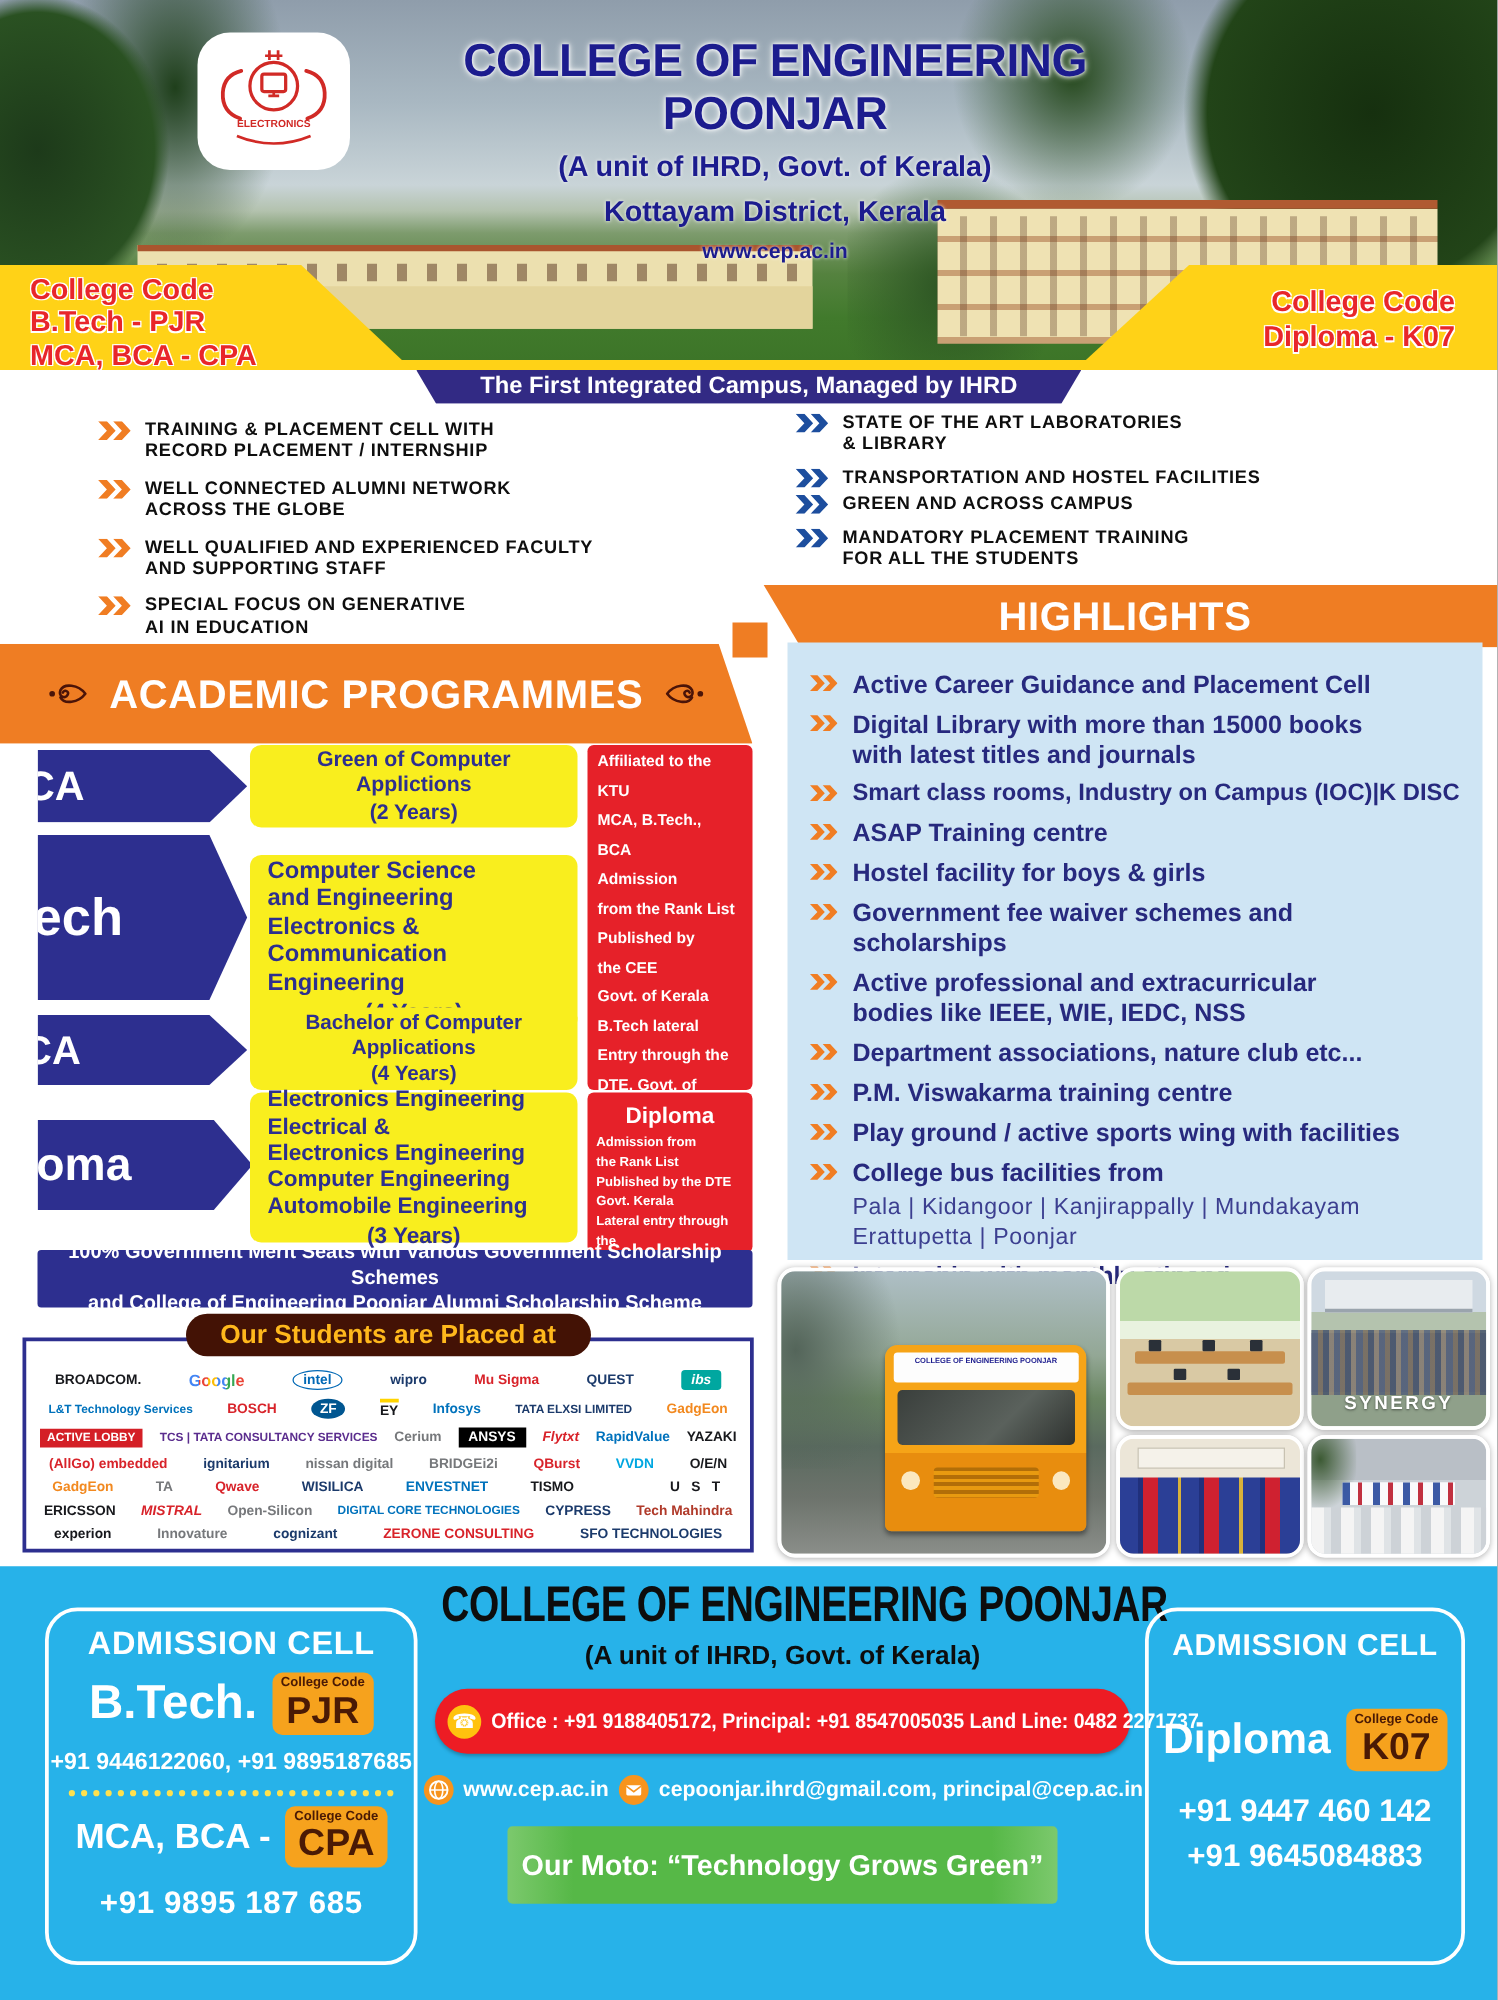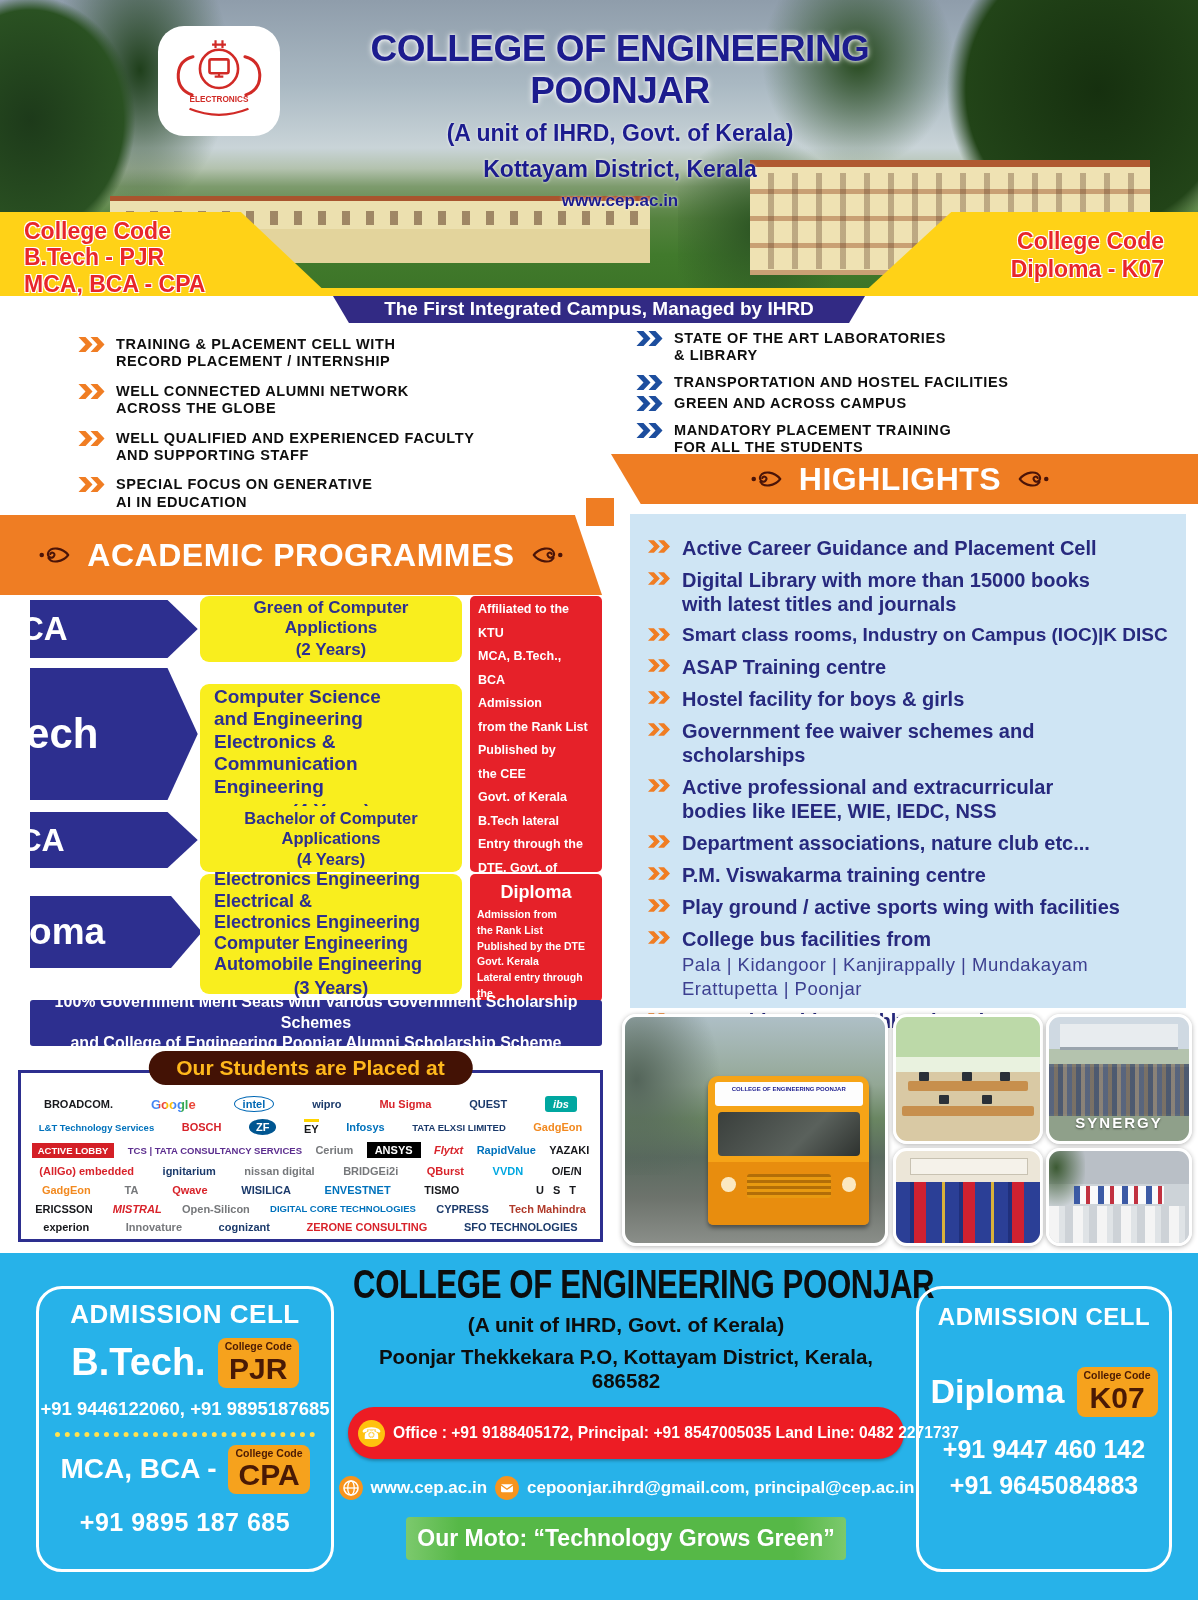--- a/index.html
+++ b/index.html
@@ -56,21 +56,21 @@
   .feat-right{left:636px;top:330px;width:540px;}
   .feat-right .feat{margin-bottom:9px;}
   .feat-right .feat.tight{margin-bottom:4px;}
   .chev{flex:none;width:27px;height:15px;margin-top:1px;}
   .chev.o{color:#f07d23;} .chev.b{color:#1d4e9e;}
 
   
   .secbar{background:#ef7d23;color:#fff;display:flex;align-items:center;justify-content:center;gap:14px;}
   .secbar .t{font-size:32px;font-weight:800;letter-spacing:.5px;}
   .bar-academic{left:0;top:515px;width:602px;height:80px;clip-path:polygon(0 0,95.5% 0,100% 100%,0 100%);}
-  .bar-highlights{left:602px;top:454px;width:596px;height:50px;clip-path:polygon(1.5% 0,100% 0,100% 100%,6.5% 100%);}
+  .bar-highlights{left:602px;top:468px;width:596px;height:50px;clip-path:polygon(1.5% 0,100% 0,100% 100%,6.5% 100%);flex-direction:column;}
   .deco-square{left:586px;top:498px;width:28px;height:28px;background:#ef7d23;}
   .fl{width:36px;height:22px;}
   .fl.r{transform:scaleX(-1);}
 
   
   .hl-box{left:630px;top:514px;width:556px;height:494px;background:#cfe5f4;
     padding:22px 14px 10px 18px;box-sizing:border-box;}
   .hl{display:flex;gap:12px;margin-bottom:8px;}
   .hl .chev{width:22px;height:13px;margin-top:4px;}
   .hl .t{font-weight:800;font-size:20px;color:#27297e;line-height:1.2;}
@@ -186,21 +186,21 @@
   .f-sub{font-size:21px;font-weight:800;color:#0d0d0d;margin-top:6px;}
   .f-addr{font-size:20.5px;font-weight:800;color:#0d0d0d;margin-top:8px;}
   .f-redpill{position:relative;margin-top:14px;width:556px;height:52px;background:#ed1c24;border-radius:26px;
     display:flex;align-items:center;gap:8px;padding:0 10px;box-sizing:border-box;box-shadow:0 2px 3px rgba(0,0,0,.25);}
   .f-redpill .txt{color:#fff;font-size:17px;font-weight:800;white-space:nowrap;transform:scaleX(.92);transform-origin:left center;}
   .circle-ic{flex:none;width:27px;height:27px;border-radius:50%;background:#ffc20e;color:#fff;
     font-size:16px;line-height:27px;text-align:center;}
   .f-info{display:flex;align-items:center;justify-content:center;gap:7px;margin-top:16px;
     color:#fff;font-size:17px;font-weight:800;white-space:nowrap;}
   .f-info svg{flex:none;}
-  .f-motto{margin:16px auto 0;width:440px;height:43px;background:linear-gradient(90deg,#7cc96d,#56b847 12%,#56b847 88%,#7cc96d);
+  .f-motto{margin:16px auto 0;width:440px;height:62px;background:linear-gradient(90deg,#7cc96d,#56b847 12%,#56b847 88%,#7cc96d);
     color:#fff;font-size:23px;font-weight:800;display:flex;align-items:center;justify-content:center;border-radius:4px;}
 </style>
 </head>
 <body>
 
 <svg width="0" height="0" style="position:absolute">
   <defs>
     <g id="chev2">
         <path d="M0 0h7l7 7.5L7 15H0l7-7.5L0 0z"></path>
         <path d="M12 0h7l7 7.5L19 15h-7l7-7.5L12 0z"></path>
@@ -609,21 +609,20 @@
           <div class="bt">College Code</div>
           <div class="bc">CPA</div>
         </span>
       </div>
       <div class="adm-big2">+91 9895 187 685</div>
     </div>
 
     <div class="f-center">
       <span class="f-name">COLLEGE OF ENGINEERING POONJAR</span>
       <div class="f-sub">(A unit of IHRD, Govt. of Kerala)</div>
-      <div class="f-addr">Poonjar Thekkekara P.O, Kottayam District, Kerala, 686582</div>
       <div class="f-redpill">
         <span class="circle-ic">☎</span>
         <span class="txt">Office : +91 9188405172, Principal: +91 8547005035 Land Line: 0482 2271737</span>
       </div>
       <div class="f-info">
         <svg width="26" height="26" viewBox="0 0 24 24">
           <circle cx="12" cy="12" r="11" fill="#f7941d"></circle>
           <circle cx="12" cy="12" r="6.5" fill="none" stroke="#fff" stroke-width="1.4"></circle>
           <ellipse cx="12" cy="12" rx="3" ry="6.5" fill="none" stroke="#fff" stroke-width="1.2"></ellipse>
           <path d="M5.5 12h13" stroke="#fff" stroke-width="1.2"></path>

